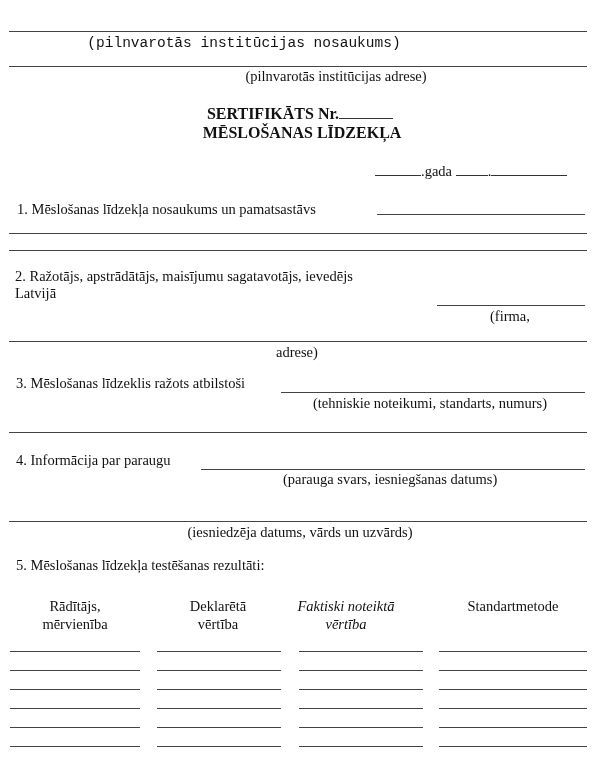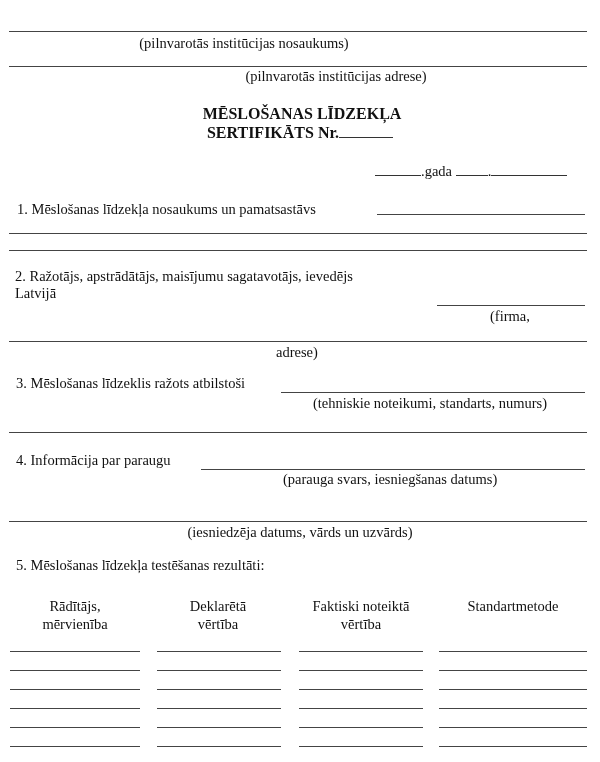--- a/index.html
+++ b/index.html
@@ -8,29 +8,29 @@
   .abs { position: absolute; white-space: nowrap; }
   .line { position: absolute; height: 0; border-top: 1.3px solid #444; }
   .center { text-align: center; }
   .title { font-weight: bold; font-size: 16px; line-height: 19px; text-align: center; }
   .fill { display: inline-block; border-bottom: 1.3px solid #333; height: 13px; vertical-align: baseline; }
 </style>
 </head>
 <body>
 
 <div class="line" style="left:9px; top:31px; width:578px;"></div>
-<div class="abs center" style="left:0; width:488px; top:35px;">(pilnvarotās institūcijas nosaukums)</div>
+<div class="abs center" style="left:0; width:488px; top:35px;font-family:Liberation Mono, monospace;">(pilnvarotās institūcijas nosaukums)</div>
 <div class="line" style="left:9px; top:66px; width:578px;"></div>
 <div class="abs center" style="left:0; width:600px; top:68px;margin-left:36px;">(pilnvarotās institūcijas adrese)</div>
 
 <div class="abs title" style="left:0; width:600px; top:104px;">
-  <div style="padding-left:4px;">MĒSLOŠANAS LĪDZEKĻA</div>
   <div>
     <span>SERTIFIKĀTS Nr.</span><span class="fill" style="width:54px;"></span>
   </div>
+  <div style="padding-left:4px;">MĒSLOŠANAS LĪDZEKĻA</div>
 </div>
 
 <div class="abs" style="left:375px; top:162px;">
   <span class="fill" style="width:46px;"></span><span>.gada</span>
   <span class="fill" style="width:32px;"></span><span>.</span><span class="fill" style="width:76px;"></span>
 </div>
 
 <div class="abs" style="left:17px; top:201px;">1. Mēslošanas līdzekļa nosaukums un pamatsastāvs</div>
 <div class="line" style="left:377px; top:214px; width:208px;"></div>
 <div class="line" style="left:9px; top:233px; width:578px;"></div>
@@ -57,21 +57,21 @@
 <div class="abs" style="left:16px; top:557px;">5. Mēslošanas līdzekļa testēšanas rezultāti:</div>
 
 <div class="abs center" style="left:10px; width:130px; top:597px; line-height:18px;">
   <div>Rādītājs,</div>
   <div>mērvienība</div>
 </div>
 <div class="abs center" style="left:156px; width:124px; top:597px; line-height:18px;">
   <div>Deklarētā</div>
   <div>vērtība</div>
 </div>
-<div class="abs center" style="left:299px; width:124px; top:597px; line-height:18px;">
+<div class="abs center" style="left:284px; width:124px; top:597px; line-height:18px;font-style:italic;">
   <div>Faktiski noteiktā</div>
   <div>vērtība</div>
 </div>
 <div class="abs center" style="left:439px; width:148px; top:597px; line-height:18px;">
   <div>Standartmetode</div>
   <div></div>
 </div>
 
 <div id="results-table">
     <div class="line" style="left: 10px; width: 130px; top: 651px;"></div>

